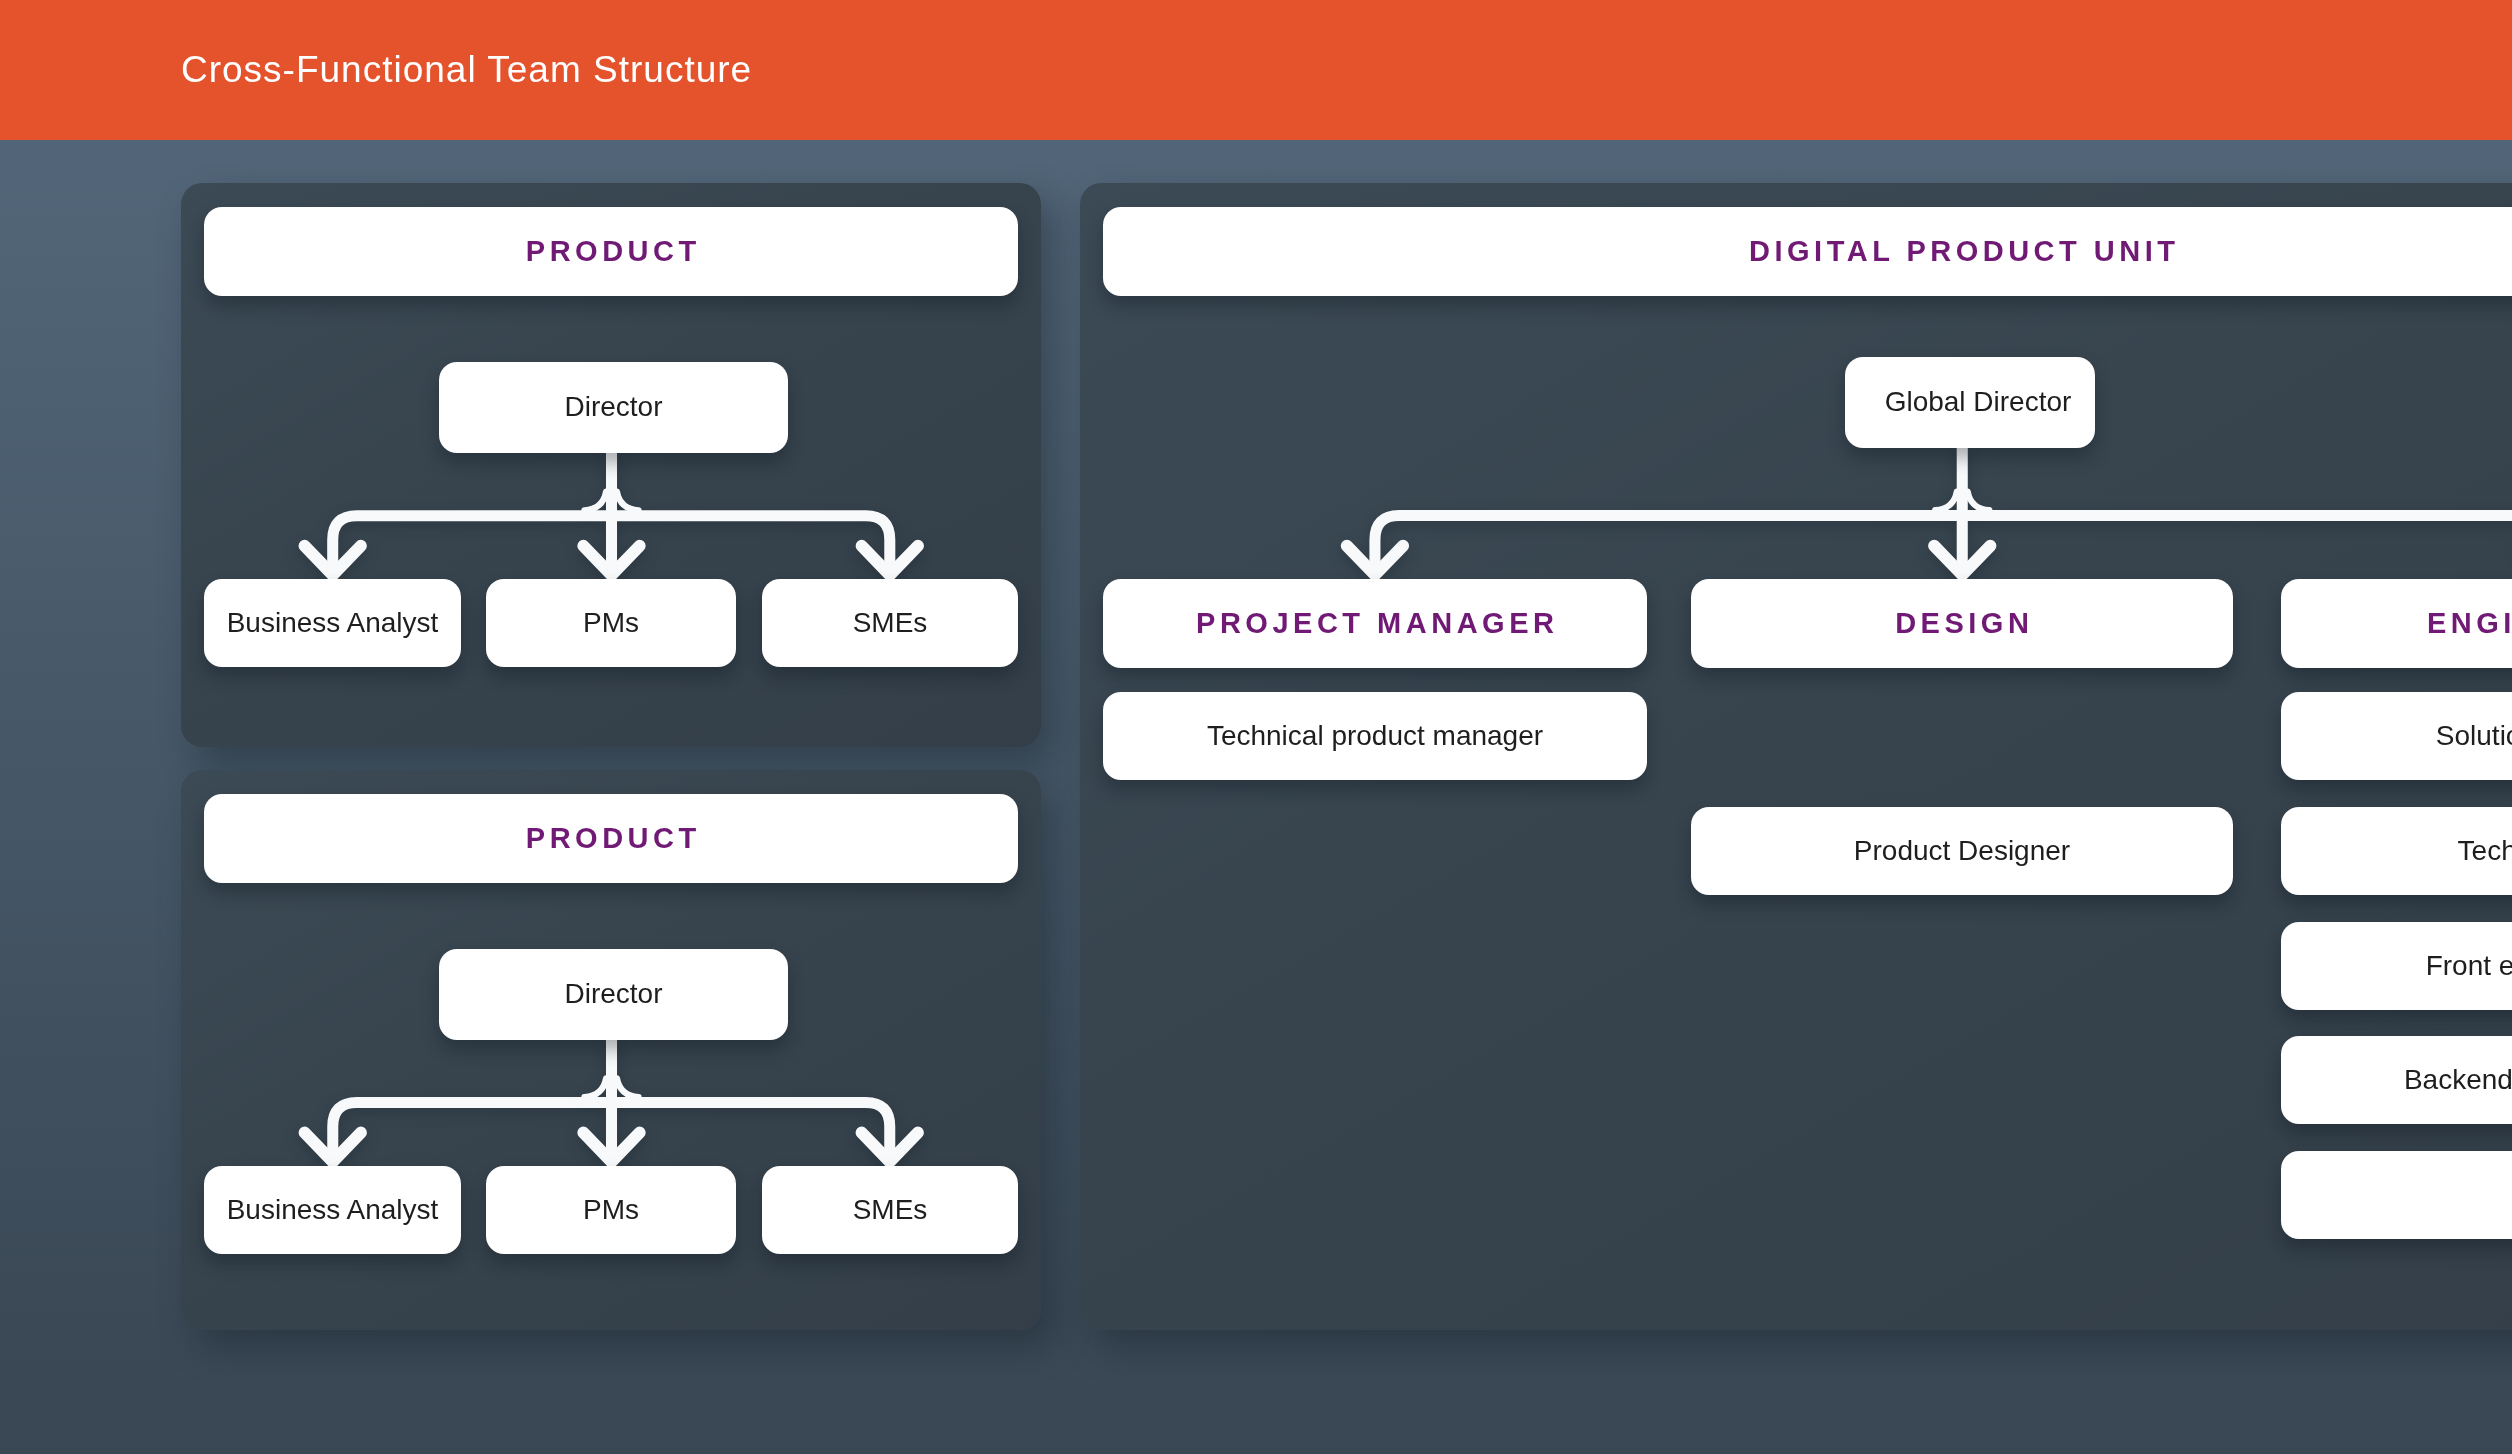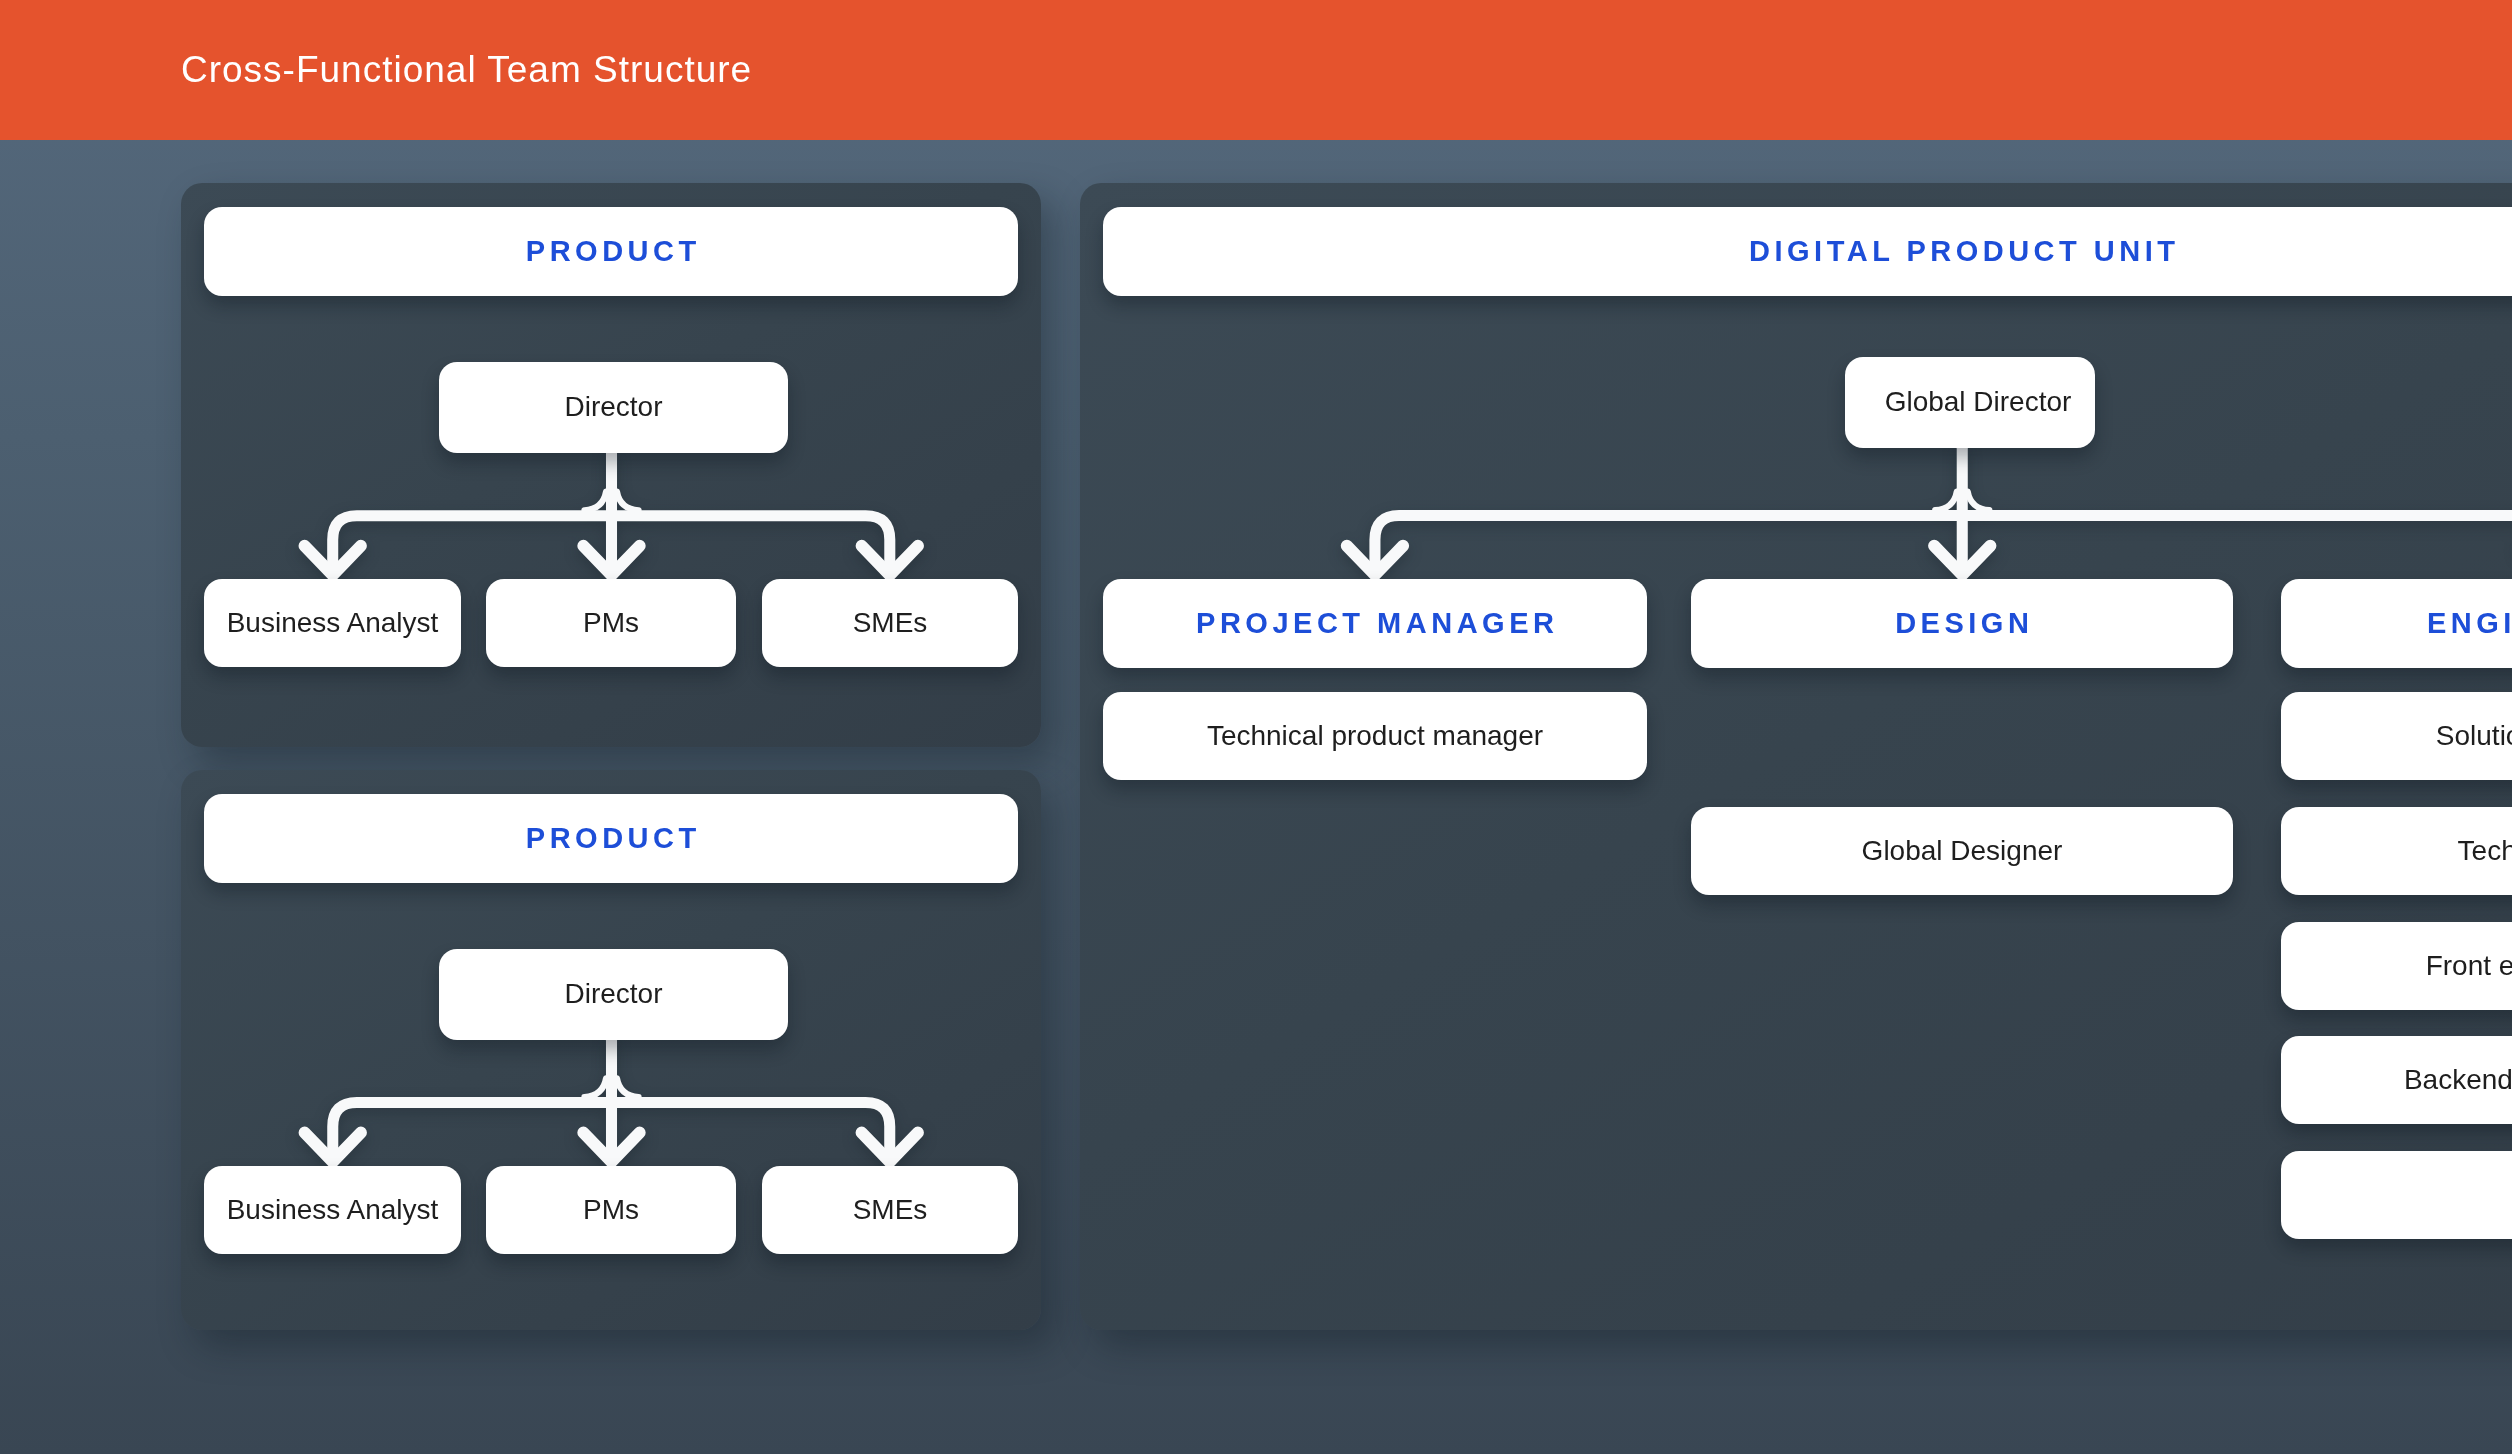--- a/index.html
+++ b/index.html
@@ -27,21 +27,21 @@
   #panel-product-2{left:181px;top:770px;width:860px;height:560px;}
   #panel-dpu{left:1080px;top:183px;width:1764px;height:1147px;}
   
   .node{
     position:absolute;background:#FFFFFF;border-radius:18px;
     display:flex;align-items:center;justify-content:center;text-align:center;
     box-shadow:0 10px 17px rgba(8,18,28,0.32);
     font-size:28px;color:#1E1E1E;line-height:1.15;
   }
   .node.accent{
-    color:#1d4ed8;font-weight:700;font-size:29px;letter-spacing:4.5px;text-indent:4.5px;
+    color:#701a75;font-weight:700;font-size:29px;letter-spacing:4.5px;text-indent:4.5px;
   }
   
   svg.connectors{
     position:absolute;left:0;top:0;pointer-events:none;
     filter:drop-shadow(0 5px 7px rgba(10,20,30,0.28));
   }
   svg.connectors path{fill:none;stroke:#F8F9FA;stroke-linecap:round;stroke-linejoin:round;}
   svg.connectors .line{stroke-width:22px;}
   svg.connectors .fillet{stroke-width:12px;}
   svg.connectors .head{stroke-width:24px;}
@@ -101,21 +101,21 @@
       <path class="head" d="M2872,722 L2928,780 L2984,722"></path>
     </svg>
 
     <div class="node accent" style="left:23px;top:24px;width:1718px;height:89px;">DIGITAL PRODUCT UNIT</div>
     <div class="node" style="left:765px;top:174px;width:234px;height:91px;padding-left:16px;">Global Director</div>
 
     <div class="node accent" style="left:23px;top:396px;width:544px;height:89px;">PROJECT MANAGER</div>
     <div class="node" style="left:23px;top:509px;width:544px;height:88px;">Technical product manager</div>
 
     <div class="node accent" style="left:611px;top:396px;width:542px;height:89px;">DESIGN</div>
-    <div class="node" style="left:611px;top:624px;width:542px;height:88px;">Global Designer</div>
+    <div class="node" style="left:611px;top:624px;width:542px;height:88px;">Product Designer</div>
 
     <div class="node accent" style="left:1201px;top:396px;width:540px;height:89px;">ENGINEERING</div>
     <div class="node" style="left:1201px;top:509px;width:540px;height:88px;">Solutions Architect</div>
     <div class="node" style="left:1201px;top:624px;width:540px;height:88px;">Technical Lead</div>
     <div class="node" style="left:1201px;top:739px;width:540px;height:88px;">Front end engineers</div>
     <div class="node" style="left:1201px;top:853px;width:540px;height:88px;">Backend end engineers</div>
     <div class="node" style="left:1201px;top:968px;width:540px;height:88px;">Q/A</div>
   </div>
 
 </div>

